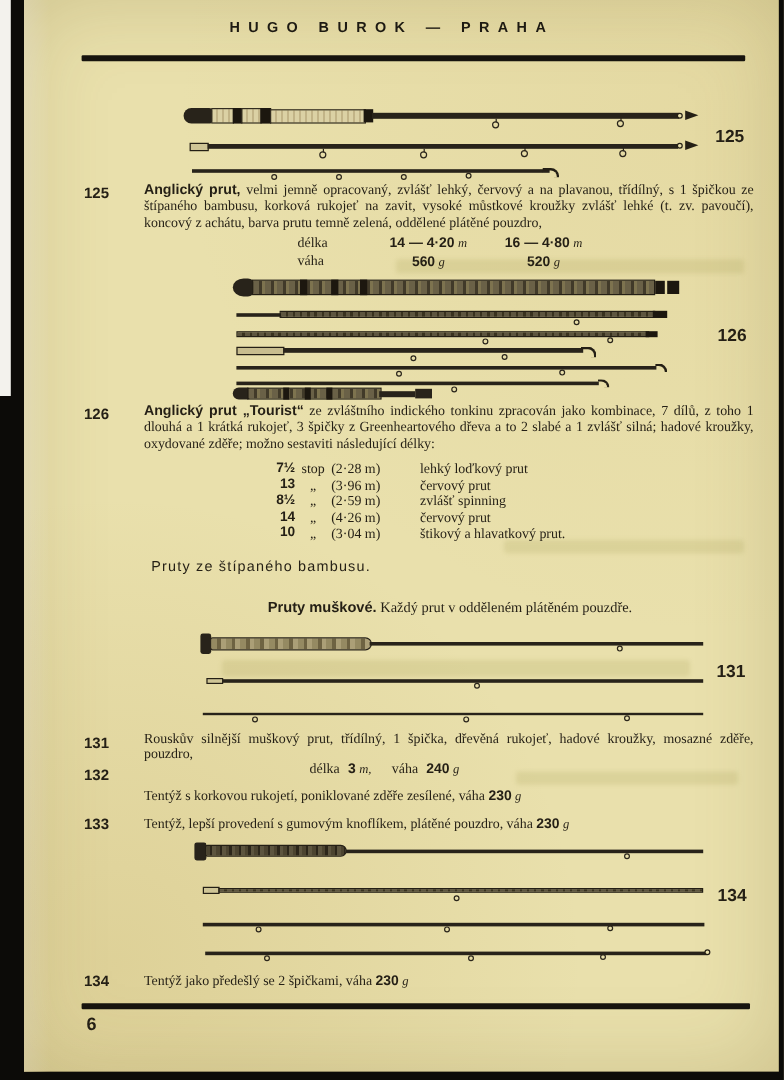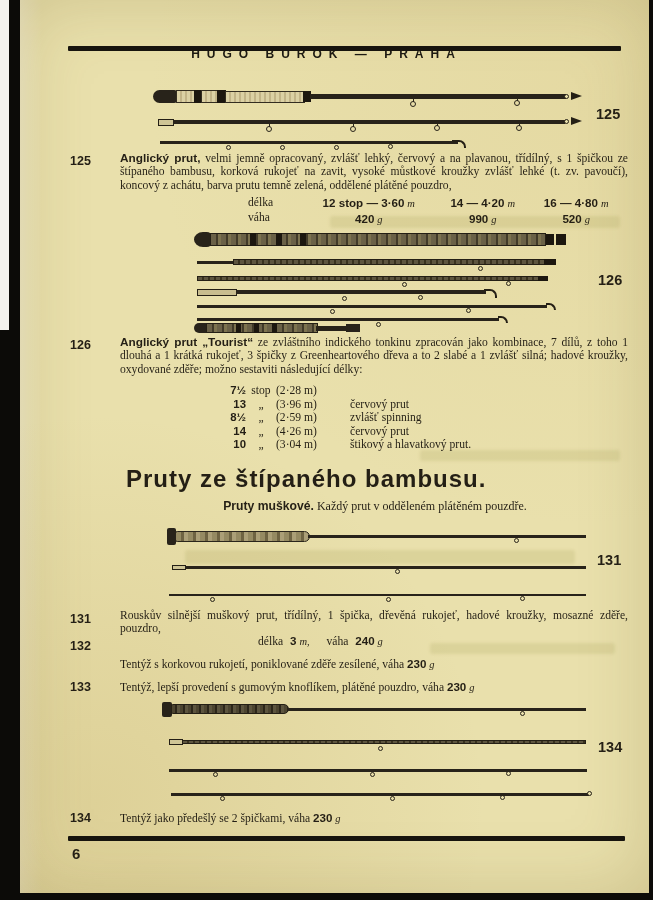--- a/index.html
+++ b/index.html
@@ -19,21 +19,21 @@
   .hdr { width:653px; text-align:center; font-family:"Liberation Sans",sans-serif;
          font-weight:700; font-size:12px; letter-spacing:7px; color:#1d1a12; }
   .rule { position:absolute; height:5px; background:#17140e; border-radius:1px; }
   .num  { font-family:"Liberation Sans",sans-serif; font-weight:700; font-size:12.5px; }
   .para { font-size:11.6px; line-height:13.4px; text-align:justify; }
   .lead { font-family:"Liberation Sans",sans-serif; font-weight:700; font-size:11.8px; }
   .b    { font-family:"Liberation Sans",sans-serif; font-weight:700; font-size:11.6px; }
   .u    { font-style:italic; font-size:10.5px; }
   .line { font-size:11.6px; white-space:nowrap; }
   .figlabel { font-family:"Liberation Sans",sans-serif; font-weight:700; font-size:14.5px; }
-  .h1 { font-family:"Liberation Sans",sans-serif; font-weight:700; font-size:24px; letter-spacing:1px; }
+  .h1 { font-family:"Liberation Sans",sans-serif; font-weight:400; font-size:12px; letter-spacing:1px; }
   .sub { width:510px; text-align:center; font-size:12px; }
   .pagenum { font-family:"Liberation Sans",sans-serif; font-weight:700; font-size:15px; }
 
   
   .specs { display:flex; font-size:11.6px; }
   .specs .lblcol { width:58px; line-height:14.5px; }
   .specs .col { line-height:14.5px; text-align:center; white-space:nowrap; }
   .specs .c1 { width:132px; } .specs .c2 { width:102px; } .specs .c3 { width:90px; }
 
   
@@ -72,21 +72,21 @@
 
 <div class="scan">
   <div class="white-sliver"></div>
   <div class="paper"></div>
 
   <div class="ghost" style="left:330px;top:216px;width:290px;height:12px;"></div>
   <div class="ghost" style="left:420px;top:450px;width:200px;height:11px;"></div>
   <div class="ghost" style="left:185px;top:550px;width:390px;height:14px;"></div>
   <div class="ghost" style="left:430px;top:643px;width:185px;height:11px;"></div>
 
-  <div class="abs hdr" style="top:47px;left:0;">HUGO BUROK — PRAHA</div>
+  <div class="abs hdr" style="top:16px;left:0;">HUGO BUROK — PRAHA</div>
   <div class="rule" style="left:68px;top:46px;width:553px;"></div>
 
   <div>
     <div class="bar" style="left:153px;top:90px;width:24px;height:13px;border-radius:7px 3px 3px 7px;"></div>
     <div class="cork" style="left:176px;top:90px;width:19px;height:13px;"></div>
     <div class="ring" style="left:194px;top:90px;width:8px;height:13px;"></div>
     <div class="cork" style="left:201px;top:90px;width:17px;height:13px;"></div>
     <div class="ring" style="left:217px;top:90px;width:9px;height:13px;"></div>
     <div class="cork" style="left:225px;top:91px;width:80px;height:12px;"></div>
     <div class="ring" style="left:303px;top:91px;width:8px;height:11px;"></div>
@@ -115,27 +115,23 @@
   <div class="abs figlabel" style="left:596px;top:106px;">125</div>
 
   <div class="abs num" style="left:70px;top:154px;">125</div>
   <div class="abs para" style="left:120px;top:152px;width:508px;"><span class="lead">Anglický prut,</span><span> velmi jemně opracovaný, zvlášť lehký, červový a na plavanou, třídílný, s 1 špičkou ze štípaného bambusu, korková rukojeť na zavit, vysoké můstkové kroužky zvlášť lehké (t. zv. pavoučí), koncový z achátu, barva prutu temně zelená, oddělené plátěné pouzdro,</span></div>
 
   <div class="abs specs" style="left:248px;top:196px;width:372px;">
     <div class="lblcol">
       <div>délka</div>
       <div>váha</div>
     </div>
-    <div class="col c1">
-      <div><span class="b">12 stop — 3·60</span> <span class="u">m</span></div>
-      <div><span class="b">420</span> <span class="u">g</span></div>
-    </div>
     <div class="col c2">
       <div><span class="b">14 — 4·20</span> <span class="u">m</span></div>
-      <div><span class="b">990</span> <span class="u">g</span></div>
+      <div><span class="b">560</span> <span class="u">g</span></div>
     </div>
     <div class="col c3">
       <div><span class="b">16 — 4·80</span> <span class="u">m</span></div>
       <div><span class="b">520</span> <span class="u">g</span></div>
     </div>
   </div>
 
   <div>
     <div class="bar" style="left:194px;top:232px;width:18px;height:15px;border-radius:50% 30% 30% 50%;"></div>
     <div class="bamboo" style="left:210px;top:233px;width:336px;height:13px;"></div>
@@ -181,20 +177,21 @@
   <div class="abs figlabel" style="left:598px;top:272px;">126</div>
 
   <div class="abs num" style="left:70px;top:338px;">126</div>
   <div class="abs para" style="left:120px;top:336px;width:508px;"><span class="lead">Anglický prut „Tourist“</span><span> ze zvláštního indického tonkinu zpracován jako kombinace, 7 dílů, z toho 1 dlouhá a 1 krátká rukojeť, 3 špičky z Greenheartového dřeva a to 2 slabé a 1 zvlášť silná; hadové kroužky, oxydované zděře; možno sestaviti následující délky:</span></div>
 
   <div class="abs llist" style="left:216px;top:384px;width:340px;">
     <div class="lrow">
       <span class="n">7½</span>
         <span class="s">stop</span>
         <span class="m">(2·28 m)</span>
+        <span class="d">lehký loďkový prut</span>
     </div>
     <div class="lrow">
       <span class="n">13</span>
         <span class="s">„</span>
         <span class="m">(3·96 m)</span>
         <span class="d">červový prut</span>
     </div>
     <div class="lrow">
       <span class="n">8½</span>
         <span class="s">„</span>

